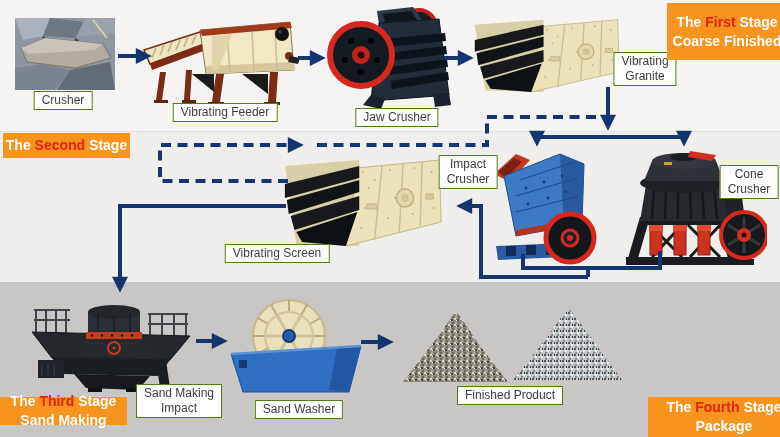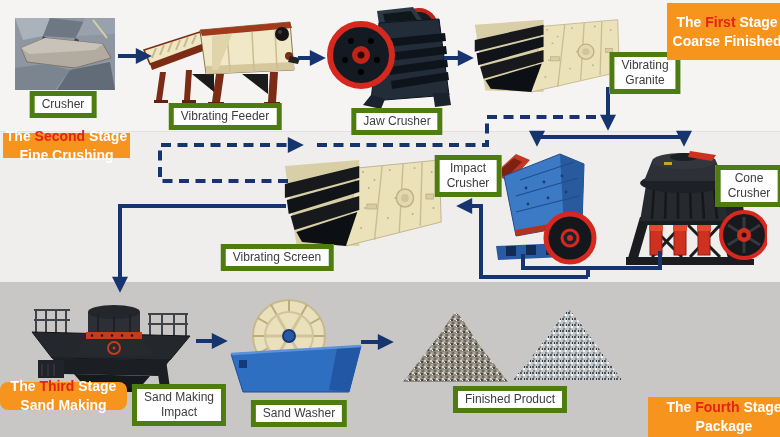--- a/index.html
+++ b/index.html
@@ -4,30 +4,30 @@
 <style>
   html,body{margin:0;padding:0;background:#ffffff;}
   #stage{position:relative;width:780px;height:437px;overflow:hidden;
          font-family:"Liberation Sans",sans-serif;background:#f5f4f2;}
   .band{position:absolute;left:0;width:780px;}
   .band-top{top:0;height:131px;background:#f5f4f2;}
   .band-mid{top:131px;height:151px;background:#efeeec;border-top:1px solid #e2e1df;}
   .band-bottom{top:282px;height:155px;background:#c8c7c5;}
   .machine{position:absolute;z-index:2;}
   .connectors{position:absolute;left:0;top:0;z-index:3;}
-  .lbl{position:absolute;z-index:4;background:#ffffff;border:5px solid #4d7c0f;
+  .lbl{position:absolute;z-index:4;background:#ffffff;border:1px solid #4d7c0f;
        color:#3c3c3c;font-size:12px;line-height:1.25;padding:1px 7px;
        text-align:center;white-space:nowrap;transform:translateX(-50%);}
   .banner{position:absolute;z-index:5;background:#F7941E;color:#ffffff;
           font-weight:bold;font-size:14px;line-height:1.35;text-align:center;
           display:flex;flex-direction:column;justify-content:center;}
   .banner .hl{color:#E42313;}
   .b-first{left:656px;top:3px;width:120px;height:57px;margin-left:11px;}
   .b-second{left:3px;top:133px;width:127px;height:25px;}
-  .b-third{left:0;top:382px;width:127px;height:28px;border-radius:8px;}
+  .b-third{left:0;top:397px;width:127px;height:28px;}
   .b-fourth{left:648px;top:397px;width:152px;height:40px;}
 </style>
 </head>
 <body>
 
 <div id="stage">
 
   <div class="band band-top"></div>
   <div class="band band-mid"></div>
   <div class="band band-bottom"></div>
@@ -396,21 +396,20 @@
   </div>
   <div class="lbl" style="left:299px;top:400px">Sand Washer</div>
   <div class="lbl" style="left:510px;top:386px">Finished Product</div>
 
   <div class="banner b-first">
     <div><span>The </span><span class="hl">First</span><span> Stage</span></div>
     <div>Coarse Finished</div>
   </div>
   <div class="banner b-second">
     <div><span>The </span><span class="hl">Second</span><span> Stage</span></div>
-    <div>Fine Crushing</div>
   </div>
   <div class="banner b-third">
     <div><span>The </span><span class="hl">Third</span><span> Stage</span></div>
     <div>Sand Making</div>
   </div>
   <div class="banner b-fourth">
     <div><span>The </span><span class="hl">Fourth</span><span> Stage</span></div>
     <div>Package</div>
   </div>
 

